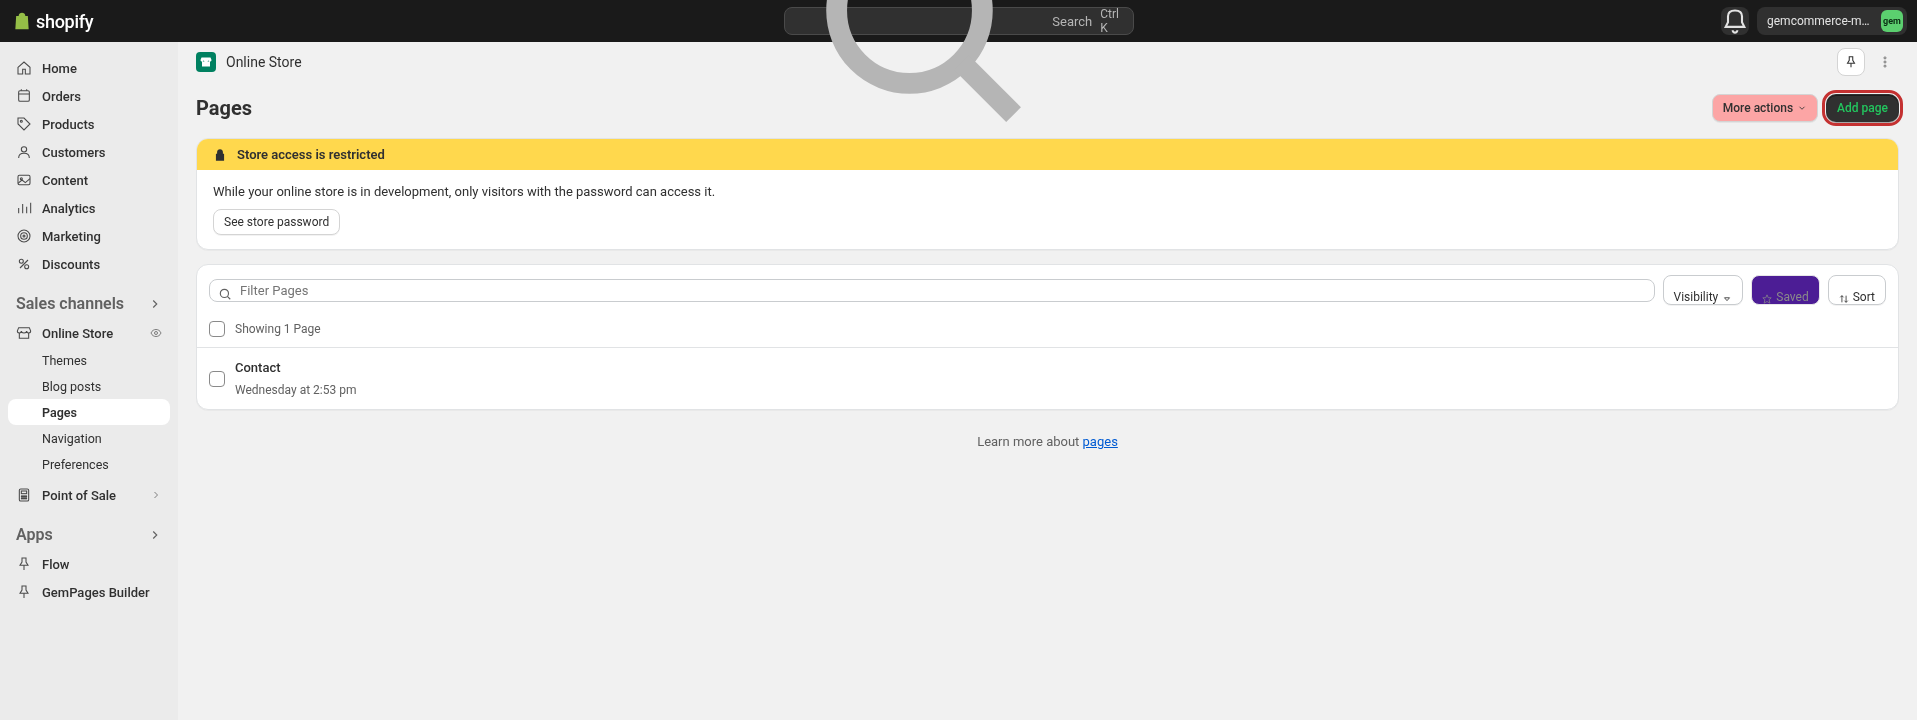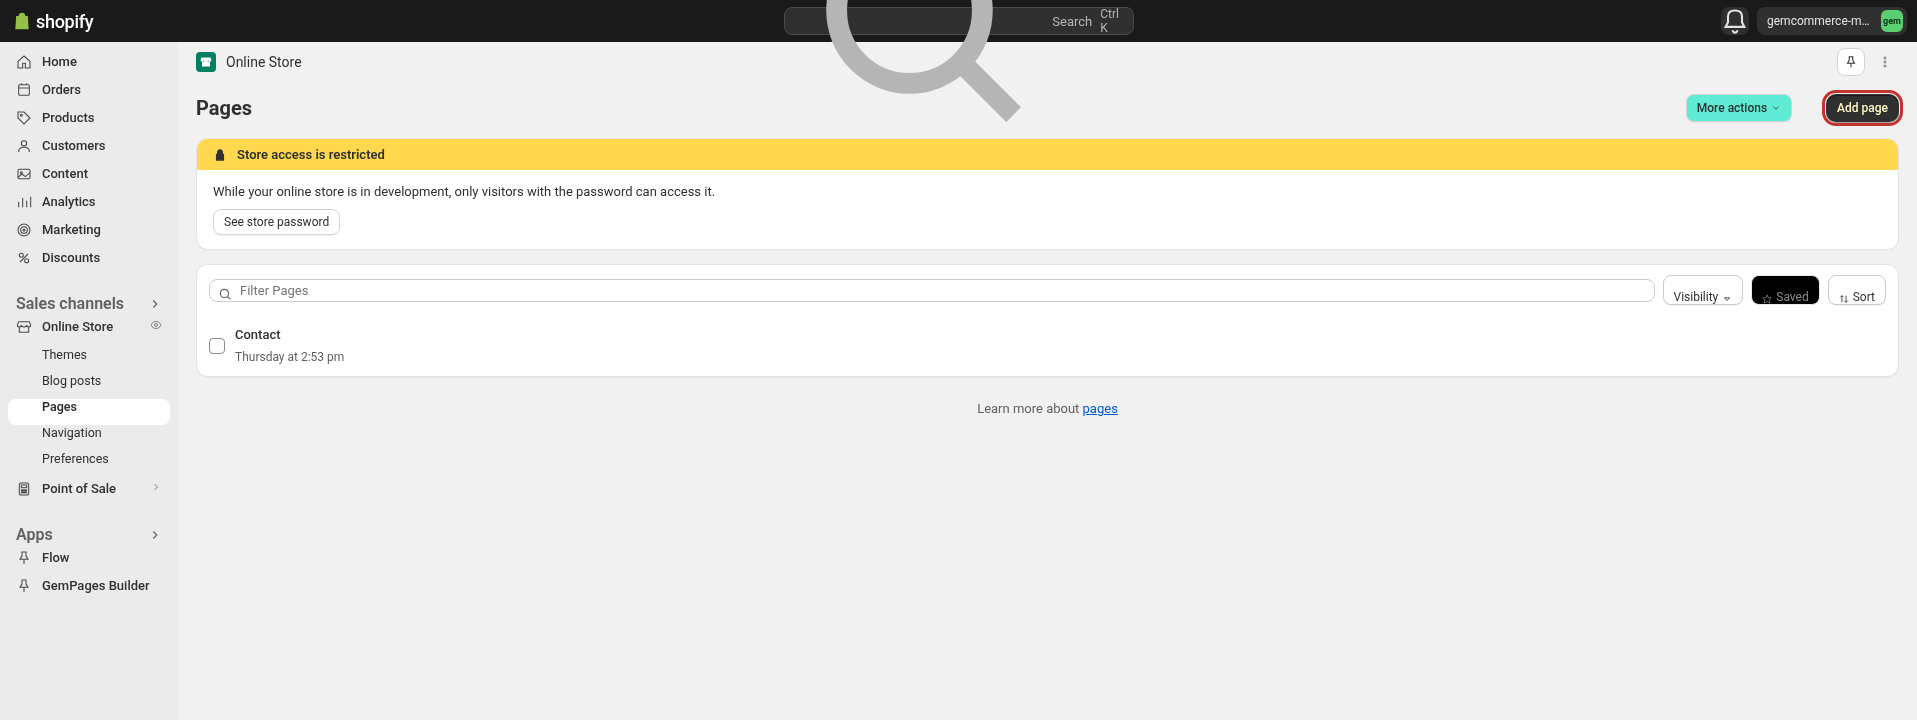--- a/index.html
+++ b/index.html
@@ -36,21 +36,21 @@
   .icon-btn-dark { width: 28px; height: 28px; border-radius: 8px; display: flex; align-items: center; justify-content: center; background: #303030; }
   .icon-btn-dark svg { stroke: #e3e3e3; fill: none; }
   .store-pill { display: flex; align-items: center; gap: 8px; background: #303030; border-radius: 8px; height: 28px; padding: 0 4px 0 10px; max-width: 150px; }
   .store-pill span { color: #e3e3e3; font-size: 12px; white-space: nowrap; overflow: hidden; text-overflow: ellipsis; }
   .avatar { width: 22px; height: 22px; border-radius: 6px; background: var(--avatar); color: #0a2e13; font-size: 9px; font-weight: 700; display: flex; align-items: center; justify-content: center; flex-shrink: 0; }
 
   
   .shell { display: flex; height: calc(100% - 42px); }
   .sidebar { width: 178px; background: var(--sidebar-bg); padding: 12px 8px; flex-shrink: 0; overflow-y: auto; }
   .nav-item {
-    display: flex; align-items: flex-start; gap: 10px; height: 28px; padding: 0 8px;
+    display: flex; align-items: center; gap: 10px; height: 28px; padding: 0 8px;
     border-radius: 8px; color: #303030; font-size: 13px; font-weight: 500; cursor: pointer;
   }
   .nav-item svg { width: 16px; height: 16px; stroke: #4a4a4a; fill: none; stroke-width: 1.6; flex-shrink: 0; }
   .nav-item.sub { padding-left: 34px; font-weight: 450; height: 26px; font-size: 12.5px; color: #303030; }
   .nav-item.active { background: var(--nav-active-bg); font-weight: 600; }
   .nav-item .chev { margin-left: auto; width: 12px; height: 12px; stroke: #616161; }
   .nav-section-label { font-size: 16px; font-weight: 600; color: #616161; padding: 6px 8px; display: flex; align-items: center; justify-content: space-between; margin-top: 10px; }
   .nav-section-label svg { width: 14px; height: 14px; stroke: #616161; fill: none; }
 
   
@@ -65,22 +65,22 @@
   .sq-btn svg { width: 14px; height: 14px; stroke: #303030; fill: none; }
 
   .content { padding: 0 18px 24px; }
   .page-title-row { display: flex; align-items: center; margin: 12px 0 16px; }
   .page-title { font-size: 20px; font-weight: 700; }
   .page-title-actions { margin-left: auto; display: flex; gap: 8px; align-items: center; }
   .btn {
     display: inline-flex; align-items: center; gap: 4px; height: 28px; padding: 0 10px;
     border-radius: 8px; font-size: 12px; font-weight: 500; cursor: pointer; border: 1px solid transparent;
   }
-  .btn-outline { background: #5eead4; border-color: #d4d4d4; color: #303030; box-shadow: 0 1px 0 rgba(0,0,0,0.05); }
-  .btn-dark { background: var(--accent-dark); color: #fef9c3; box-shadow: 0 1px 0 rgba(0,0,0,0.4) inset, 0 1px 0 rgba(0,0,0,0.3); margin-left: 26px; }
+  .btn-outline { background: #fca5a5; border-color: #d4d4d4; color: #303030; box-shadow: 0 1px 0 rgba(0,0,0,0.05); }
+  .btn-dark { background: var(--accent-dark); color: #22c55e; box-shadow: 0 1px 0 rgba(0,0,0,0.4) inset, 0 1px 0 rgba(0,0,0,0.3); }
   .highlight-ring { outline: 3px solid var(--highlight); outline-offset: 1px; border-radius: 10px; }
   .btn svg { width: 10px; height: 10px; stroke: currentColor; fill: none; }
 
   .card { background: #fff; border: 1px solid var(--border); border-radius: 12px; overflow: hidden; margin-bottom: 14px; box-shadow: 0 1px 0 rgba(0,0,0,0.03); }
   .banner-yellow { background: var(--yellow); display: flex; align-items: center; gap: 10px; padding: 8px 16px; font-size: 13px; font-weight: 600; }
   .banner-yellow svg { width: 14px; height: 14px; fill: #303030; }
   .card-body { padding: 14px 16px; font-size: 13px; color: #303030; }
   .small-btn { display: inline-flex; align-items: center; height: 26px; padding: 0 10px; border: 1px solid #d4d4d4; border-radius: 8px; background: #fff; font-size: 12px; margin-top: 10px; cursor: pointer; box-shadow: 0 1px 0 rgba(0,0,0,0.05); }
 
   
@@ -89,21 +89,21 @@
   .tab.active { color: #1a1a1a; font-weight: 600; border-bottom: 2px solid #1a1a1a; }
   .filter-row { display: flex; gap: 8px; padding: 10px 12px; align-items: center; }
   .filter-input { flex: 1; position: relative; }
   .filter-input input {
     width: 100%; height: 23px; border: 1px solid #c9cccf; border-radius: 8px; padding: 0 10px 0 30px;
     font-size: 13px; background: #fff;
   }
   .filter-input svg { position: absolute; left: 9px; top: 8px; width: 14px; height: 14px; stroke: #616161; fill: none; }
   .filter-btn { height: 30px; padding: 0 10px; border: 1px solid #c9cccf; border-radius: 8px; background: #fff; font-size: 12px; display: inline-flex; align-items: flex-end; gap: 4px; cursor: pointer; box-shadow: 0 1px 0 rgba(0,0,0,0.05); }
   .filter-btn svg { width: 10px; height: 10px; stroke: #303030; fill: none; }
-  .filter-btn.disabled { color: #8a8a8a; border-color: #e7e7e7; background: #000000; box-shadow: none; }
+  .filter-btn.disabled { color: #8a8a8a; border-color: #e7e7e7; background: #4c1d95; box-shadow: none; }
   .filter-btn.disabled svg { stroke: #8a8a8a; }
   .list-meta { display: flex; align-items: center; gap: 10px; padding: 6px 12px 10px; border-bottom: 1px solid var(--border); }
   .chk { width: 16px; height: 16px; border: 1px solid #8a8a8a; border-radius: 4px; background: #fff; cursor: pointer; }
   .list-meta-text { font-size: 12px; color: #616161; }
   .row { display: flex; align-items: center; gap: 10px; padding: 12px; border-bottom: 1px solid var(--border); }
   .row:last-child { border-bottom: none; }
   .row-body { display: flex; flex-direction: column; gap: 8px; }
   .row-title { font-size: 13px; font-weight: 500; color: #303030; }
   .row-sub { font-size: 12px; color: #616161; }
 
@@ -352,25 +352,29 @@
               </svg>
             <span>Saved</span>
           </div>
           <div class="filter-btn">
             <svg viewBox="0 0 24 24" stroke-width="2">
                 <path d="M7 4 V20 M7 4 L3 8 M7 4 L11 8 M17 20 V4 M17 20 L13 16 M17 20 L21 16"></path>
               </svg>
             <span>Sort</span>
           </div>
         </div>
+        <div class="list-meta">
+          <div class="chk"></div>
+          <div class="list-meta-text">Showing 1 Page</div>
+        </div>
         <div class="row">
           <div class="chk"></div>
           <div class="row-body">
             <div class="row-title">Contact</div>
-            <div class="row-sub">Thursday at 2:53 pm</div>
+            <div class="row-sub">Wednesday at 2:53 pm</div>
           </div>
         </div>
       </div>
 
       <div class="learn-more">
         <span>Learn more about </span><a>pages</a>
       </div>
     </div>
   </main>
 </div>

